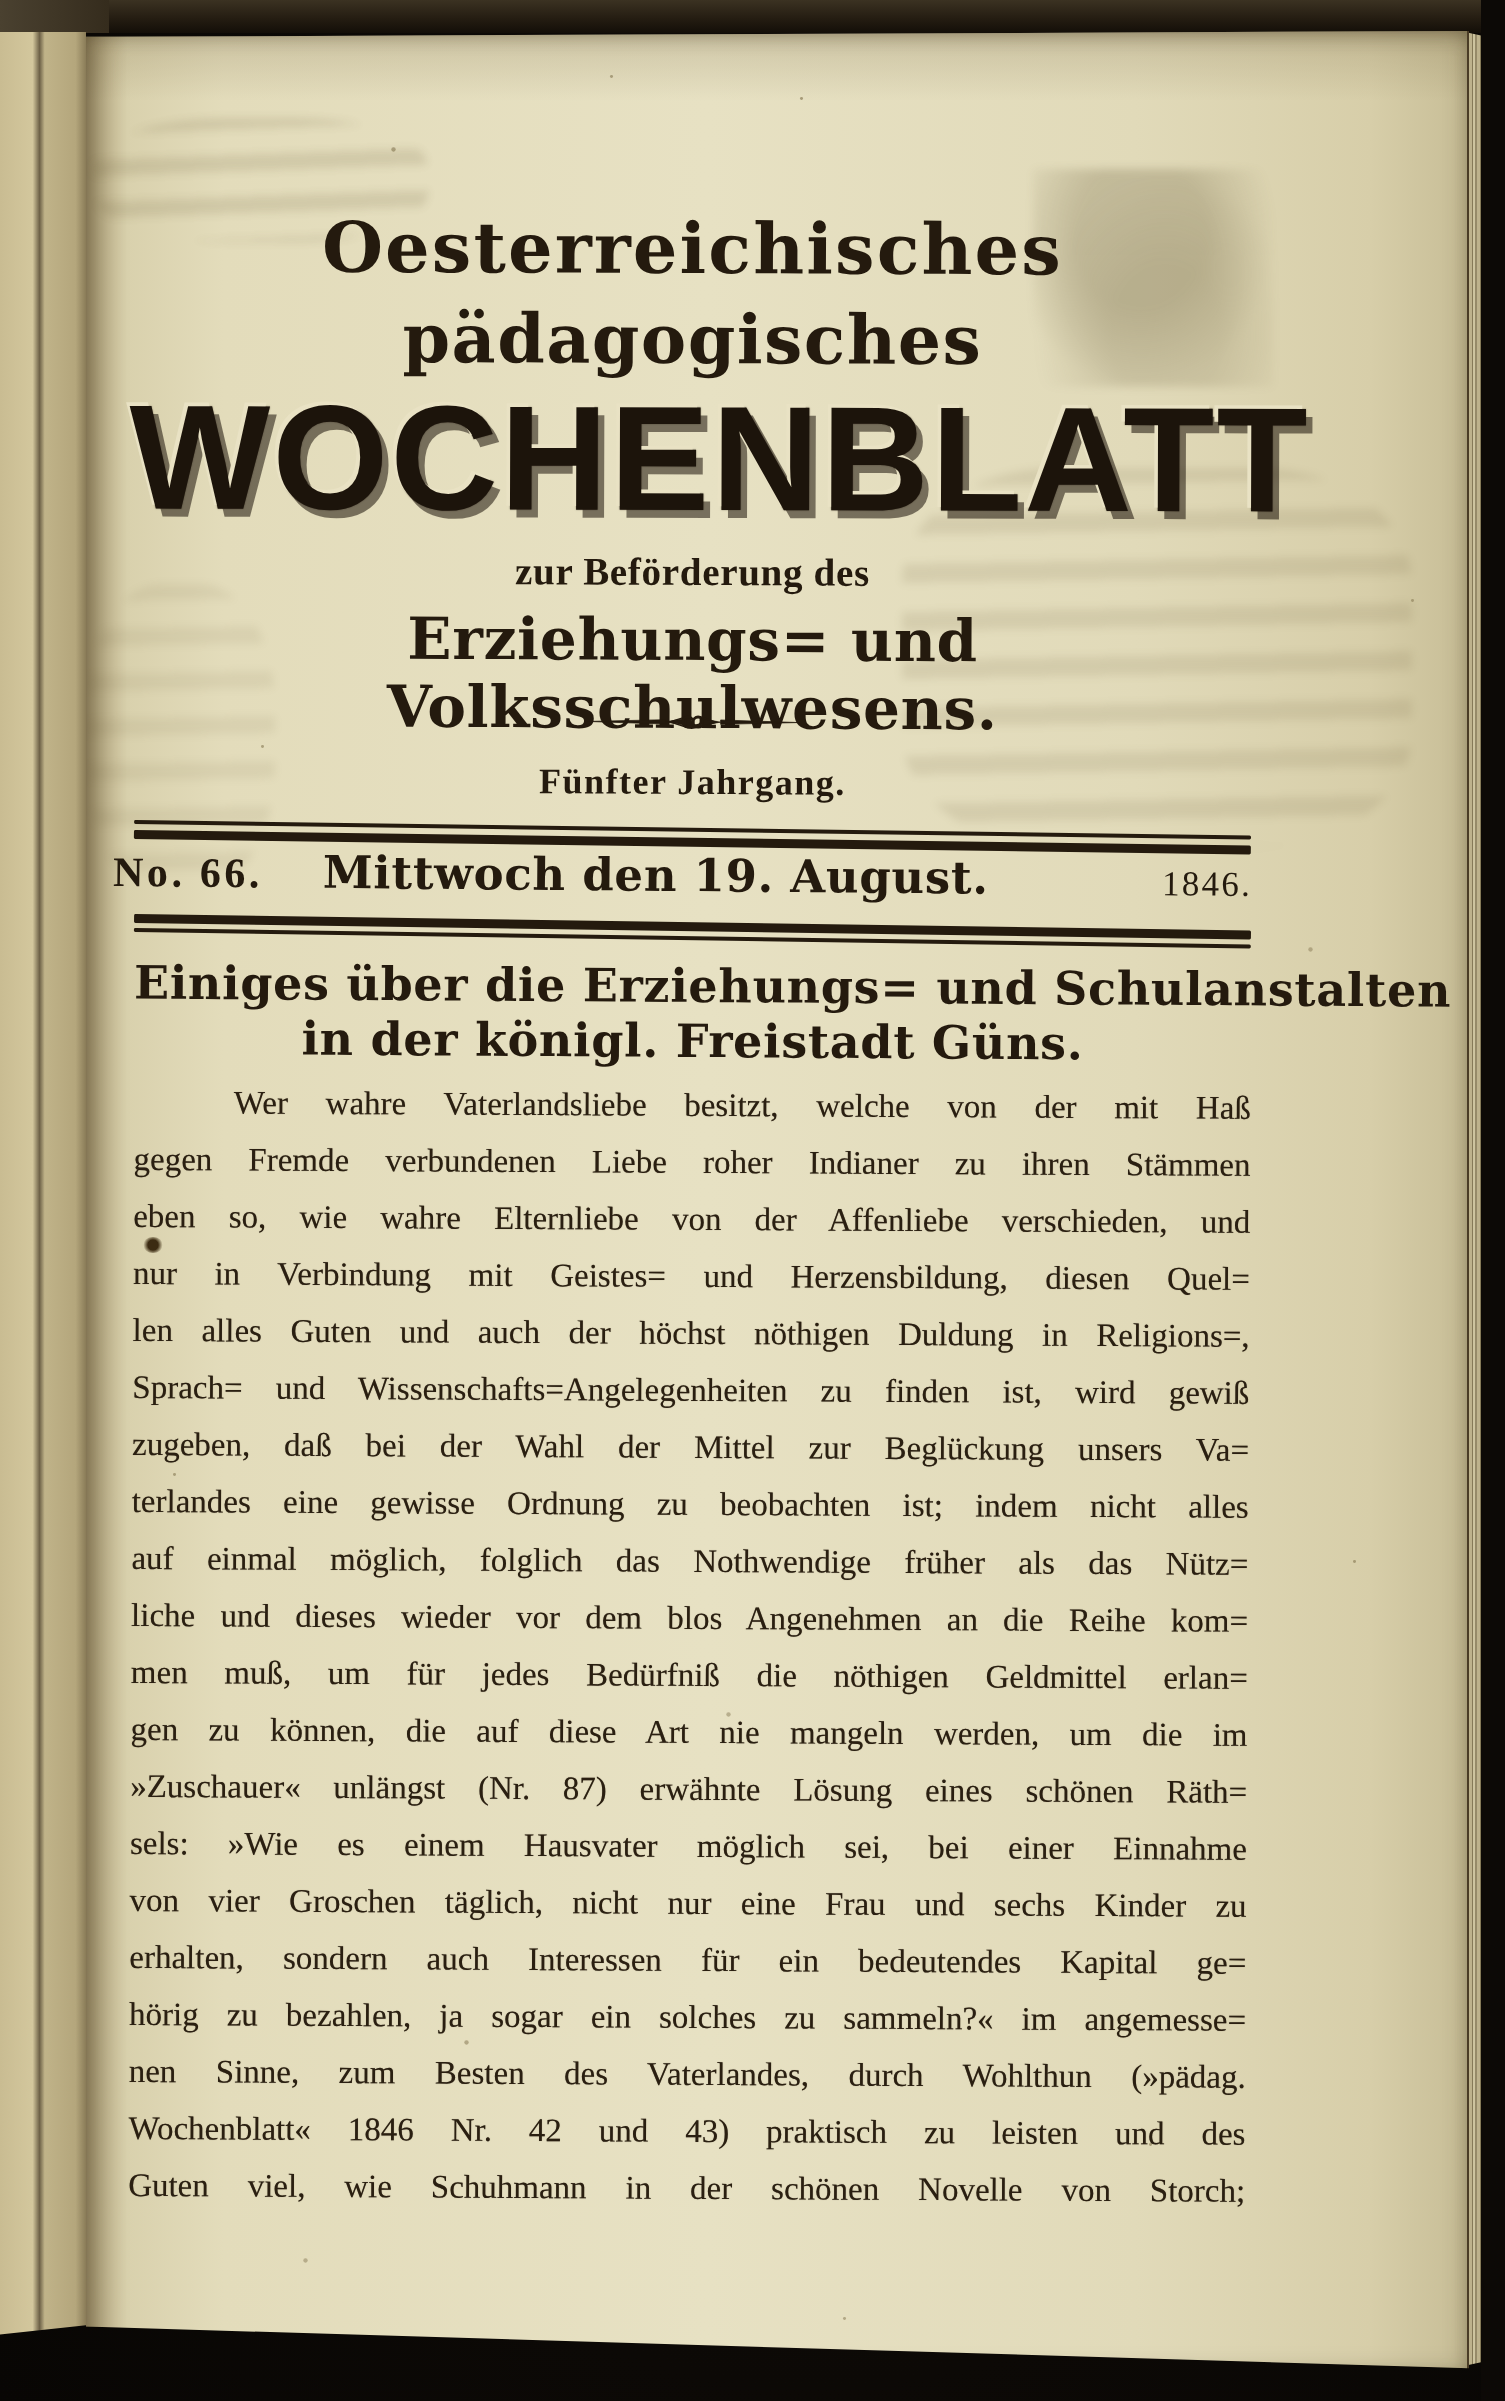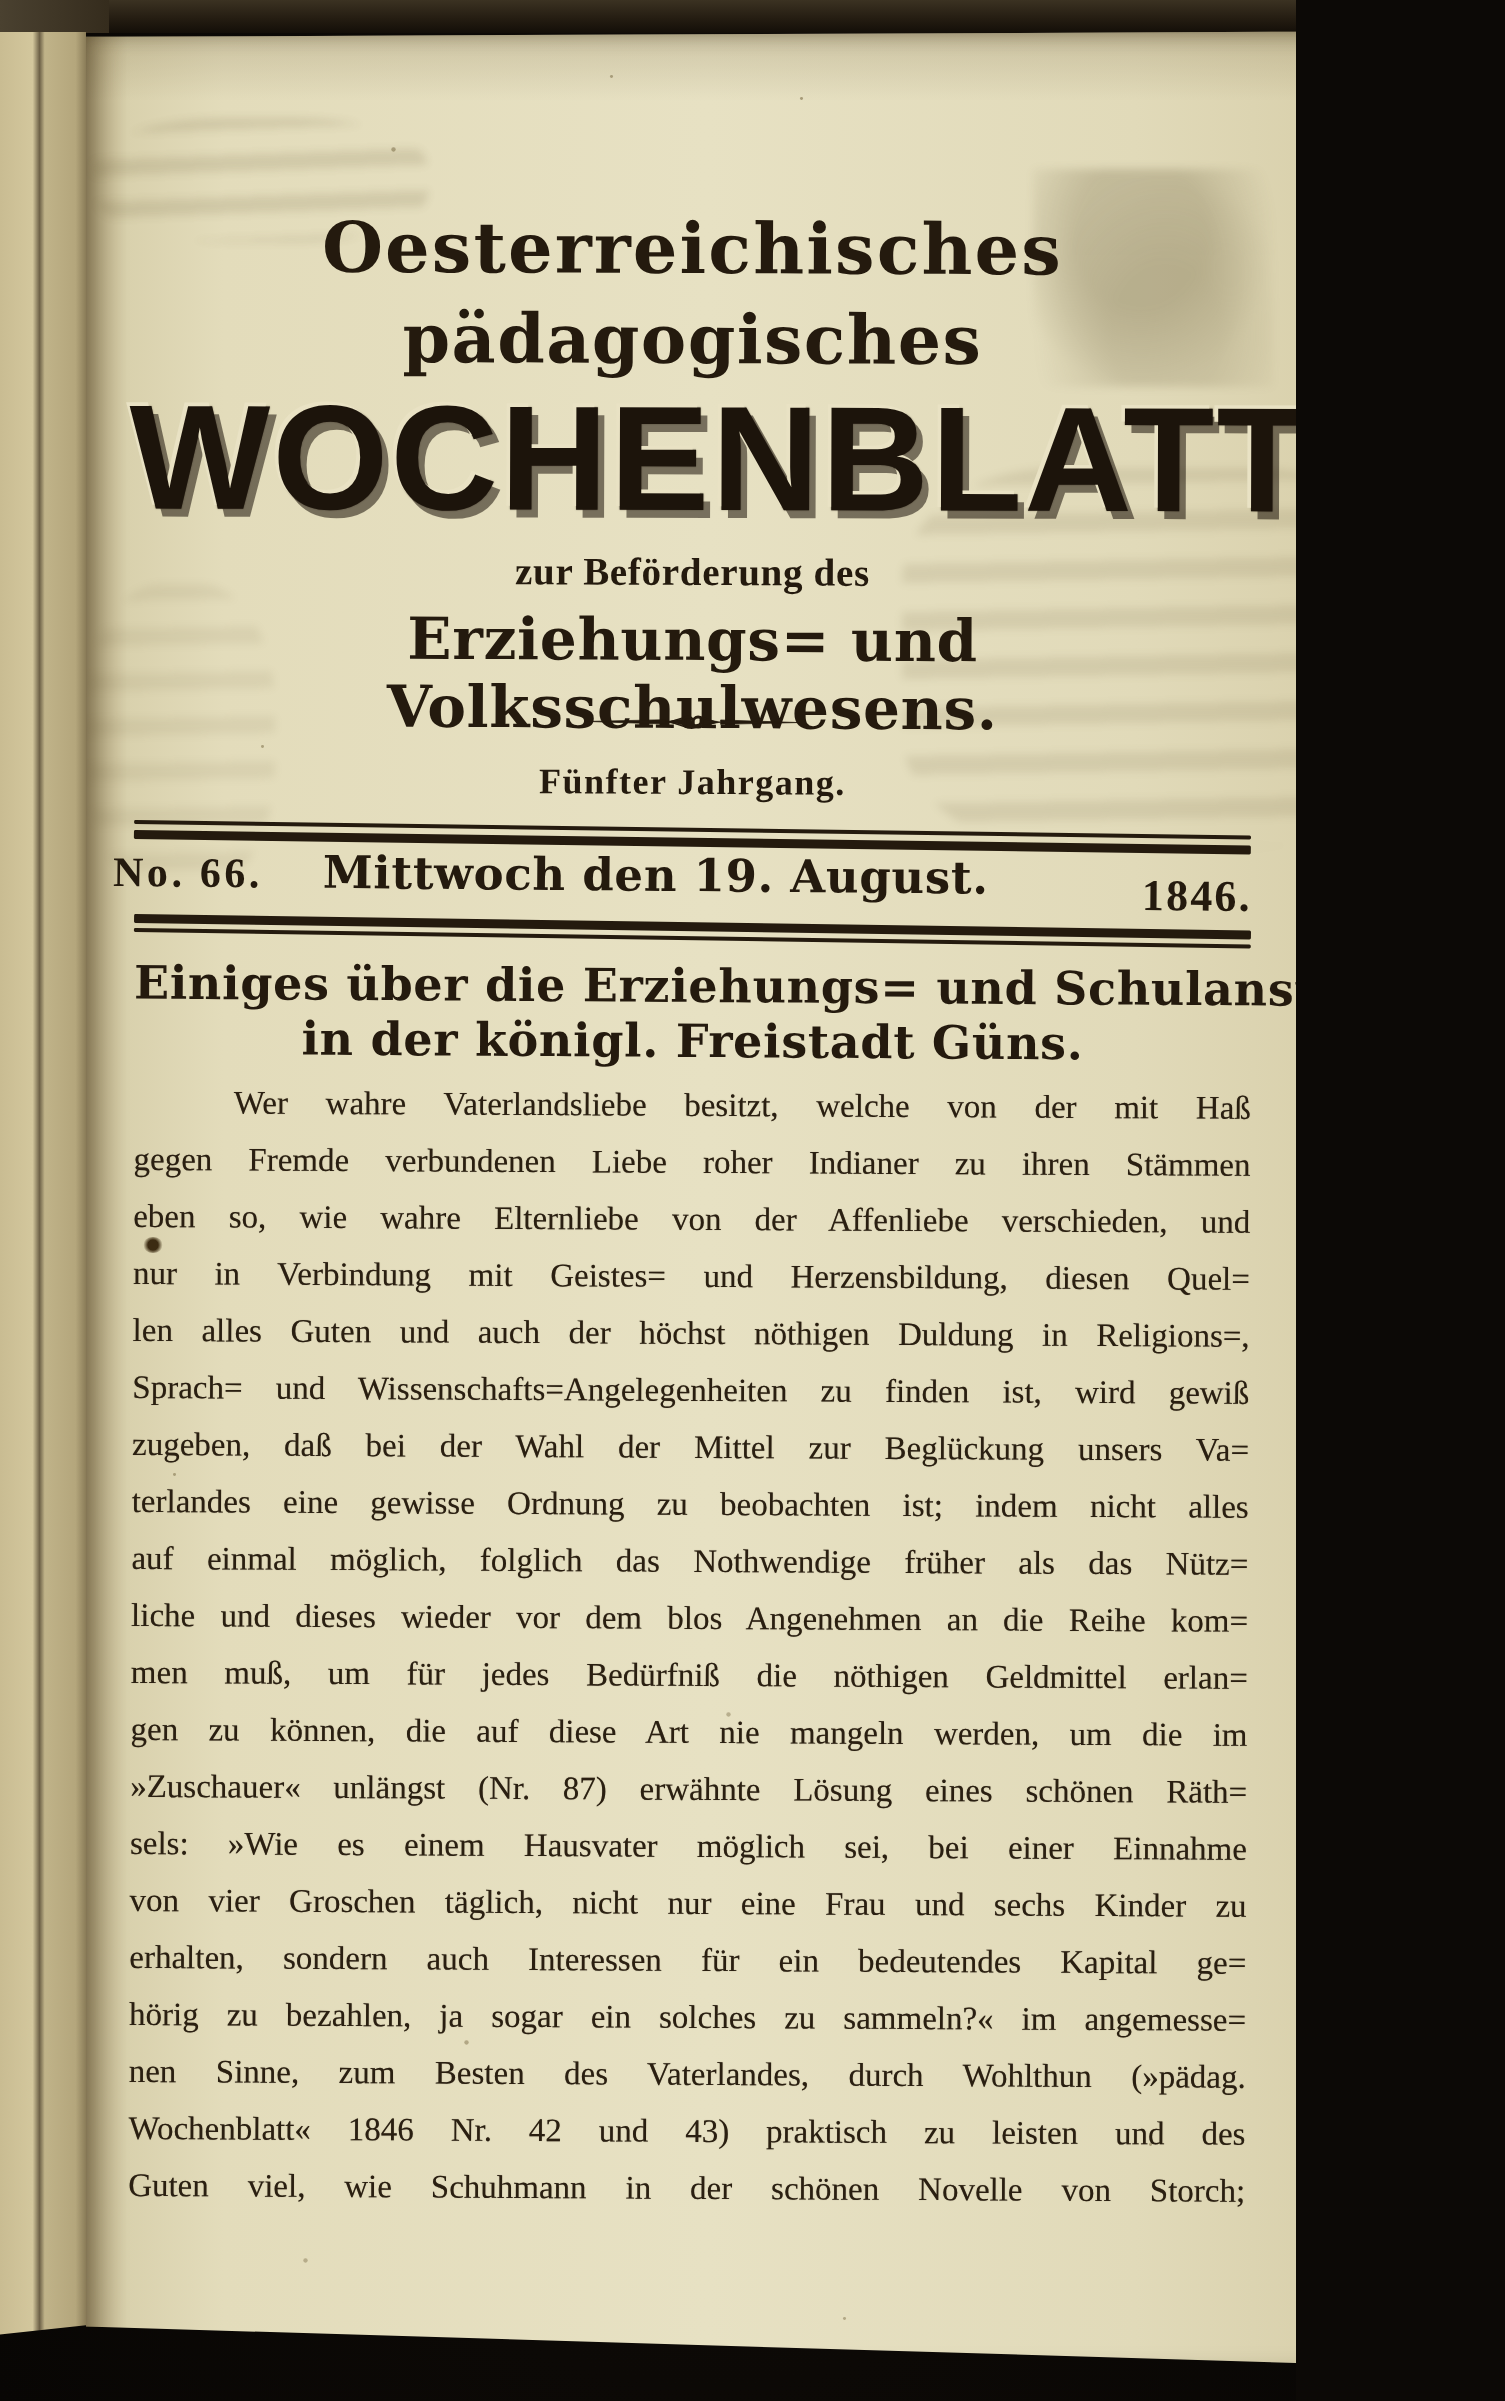--- a/index.html
+++ b/index.html
@@ -1,16 +1,16 @@
 <!DOCTYPE html>
 <html style="font-size:11.7px"><head>
 <meta charset="utf-8">
 <style>
   html,body{margin:0;padding:0;background:#0c0906;}
-  .stage{position:relative;width:1296px;height:2401px;overflow:hidden;
+  .stage{position:relative;width:1481px;height:2401px;overflow:hidden;
          background:radial-gradient(ellipse at 55% 45%, #17110a 0%, #0c0906 70%, #080604 100%);
          font-family:"Liberation Serif", serif;}
   
   .top-band{position:absolute;left:0;top:0;width:1506px;height:33px;
             background:linear-gradient(180deg,#3b3222 0%,#251d12 55%,#130e08 100%);}
   .top-corner{position:absolute;left:0;top:0;width:109px;height:33px;
               background:linear-gradient(90deg,#4a4130 0%,#352c1d 100%);}
   
   .side-strip{position:absolute;left:0;top:32px;width:86px;height:2307px;
               background:linear-gradient(90deg,#c9bc92 0%,#d3c79d 38%,#6d6147 46%,#c0b389 52%,#b4a67c 88%,#8a7c58 100%);
@@ -52,21 +52,21 @@
   .rule1{top:789px;transform:rotate(0.8deg);}
   .rule2{top:883px;transform:rotate(0.85deg);}
   .rule .thin{height:3.6px;background:#241a0e;border-radius:1.5px;}
   .rule .thick{height:8.7px;background:#241a0e;border-radius:1.5px;}
   .rule .gap8{height:5.8px;} .rule .gap9{height:6.6px;}
 
   .date-row{position:absolute;left:27px;top:818px;width:1139px;height:58px;transform:rotate(0.5deg);}
   .issue-no{position:absolute;left:0;top:4.4px;font-size:42px;font-weight:bold;letter-spacing:3.6px;}
   .date-center{position:absolute;left:50%;top:0;transform:translateX(-54%);
                font-family:"DejaVu Serif",serif;font-weight:bold;font-size:45px;letter-spacing:0.7px;white-space:nowrap;}
-  .year{position:absolute;right:0;top:17px;font-size:44px;font-weight:bold;letter-spacing:2.2px;}
+  .year{position:absolute;right:0;top:11px;font-size:35px;font-weight:normal;letter-spacing:2.2px;}
 
   .heading1{top:928px;font-family:"DejaVu Serif",serif;font-weight:bold;font-size:46px;
             letter-spacing:0.7px;transform:rotate(0.35deg);white-space:nowrap;}
   .heading2{top:983px;font-family:"DejaVu Serif",serif;font-weight:bold;font-size:46px;
             letter-spacing:0.7px;transform:rotate(0.35deg);}
 
   .body-block{position:absolute;left:48px;top:1043px;width:1117px;transform:rotate(0.3deg);
               transform-origin:left top;}
   .body-line{font-size:33px;line-height:57px;color:#2a1f11;
              text-align:justify;text-align-last:justify;white-space:normal;

